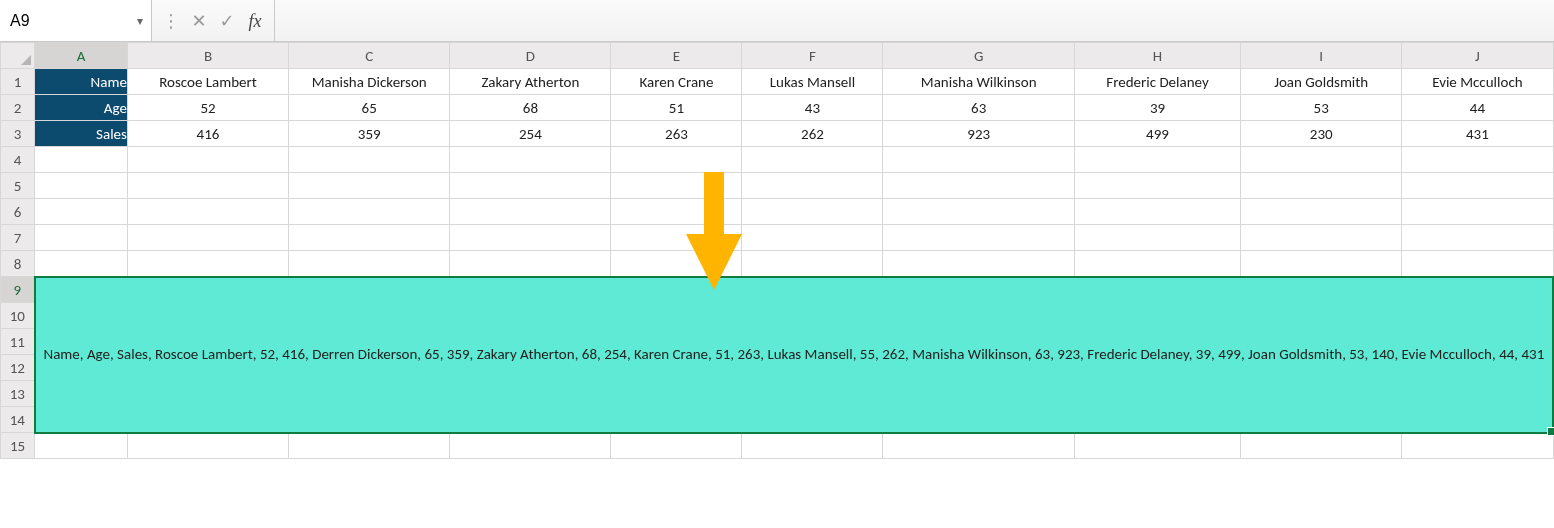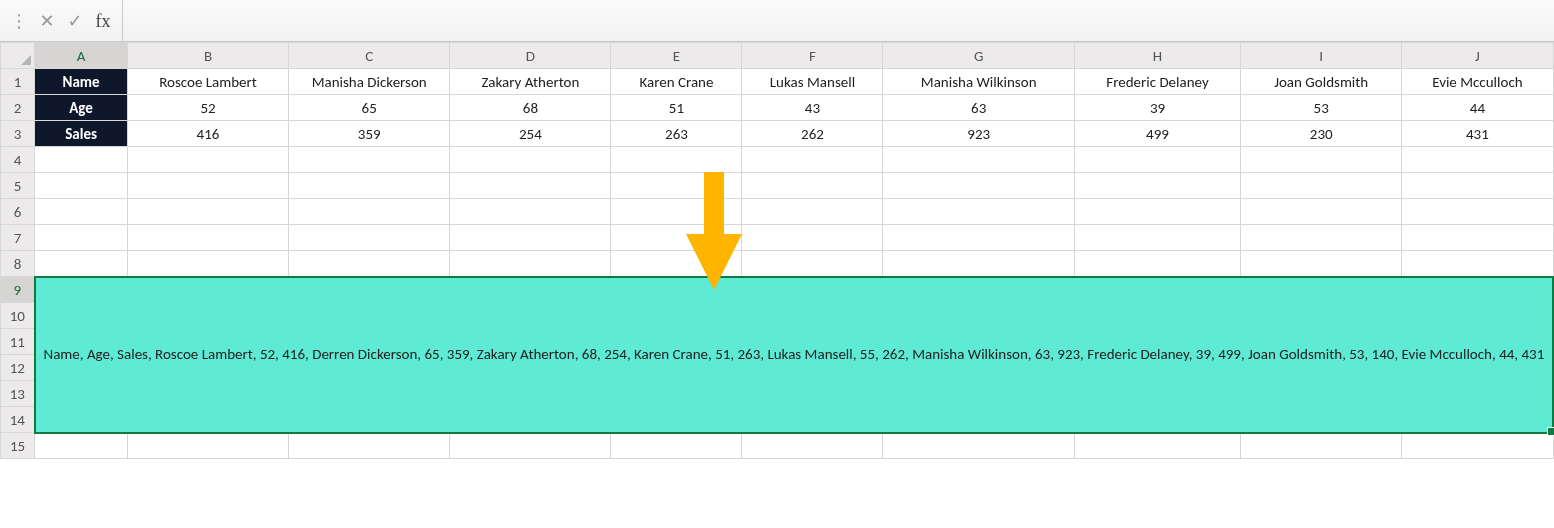--- a/index.html
+++ b/index.html
@@ -49,20 +49,21 @@
   }
   .fb-icons .ico {
     width: 22px;
     text-align: center;
     color: #9a9a9a;
     font-size: 18px;
     line-height: 1;
     cursor: default;
   }
   .fb-icons .fx {
+    font-style: italic;
     font-family: "Cambria Math", Georgia, serif;
     color: #444;
     font-size: 18px;
   }
   .formula-input {
     flex: 1;
     display: flex;
     align-items: center;
     padding-left: 10px;
   }
@@ -118,24 +119,24 @@
   td.cell {
     text-align: center;
     background: #fff;
     border: 1px solid #bdbdbd;
   }
   td.empty {
     background: #fff;
     border: 1px solid #e3e3e3;
   }
   td.label {
-    background: #0f172a;
+    background: #0c4a6e;
     color: #fff;
-    font-weight: 700;
-    text-align: center;
+    font-weight: 400;
+    text-align: right;
     border: 1px solid #bdbdbd;
   }
   
   td.resultblock {
     background: #5eead4;
     border: 2px solid #0f7b41 !important;
     font-size: 22px;
     text-align: center;
     vertical-align: middle;
     padding: 18px 30px;
@@ -174,20 +175,24 @@
     width: 60px;
     height: 120px;
     pointer-events: none;
   }
   .arrow-wrap svg { display: block; }
 </style>
 </head>
 <body>
 
 <div class="formula-bar">
+  <div class="name-box">
+    <input type="text" value="A9" style="">
+    <span class="chev">▾</span>
+  </div>
   <div class="fb-icons">
     <span class="ico">⋮</span>
     <span class="ico">✕</span>
     <span class="ico">✓</span>
     <span class="ico fx">fx</span>
   </div>
 </div>
 
 <div class="sheet">
   <table class="grid" id="grid">

